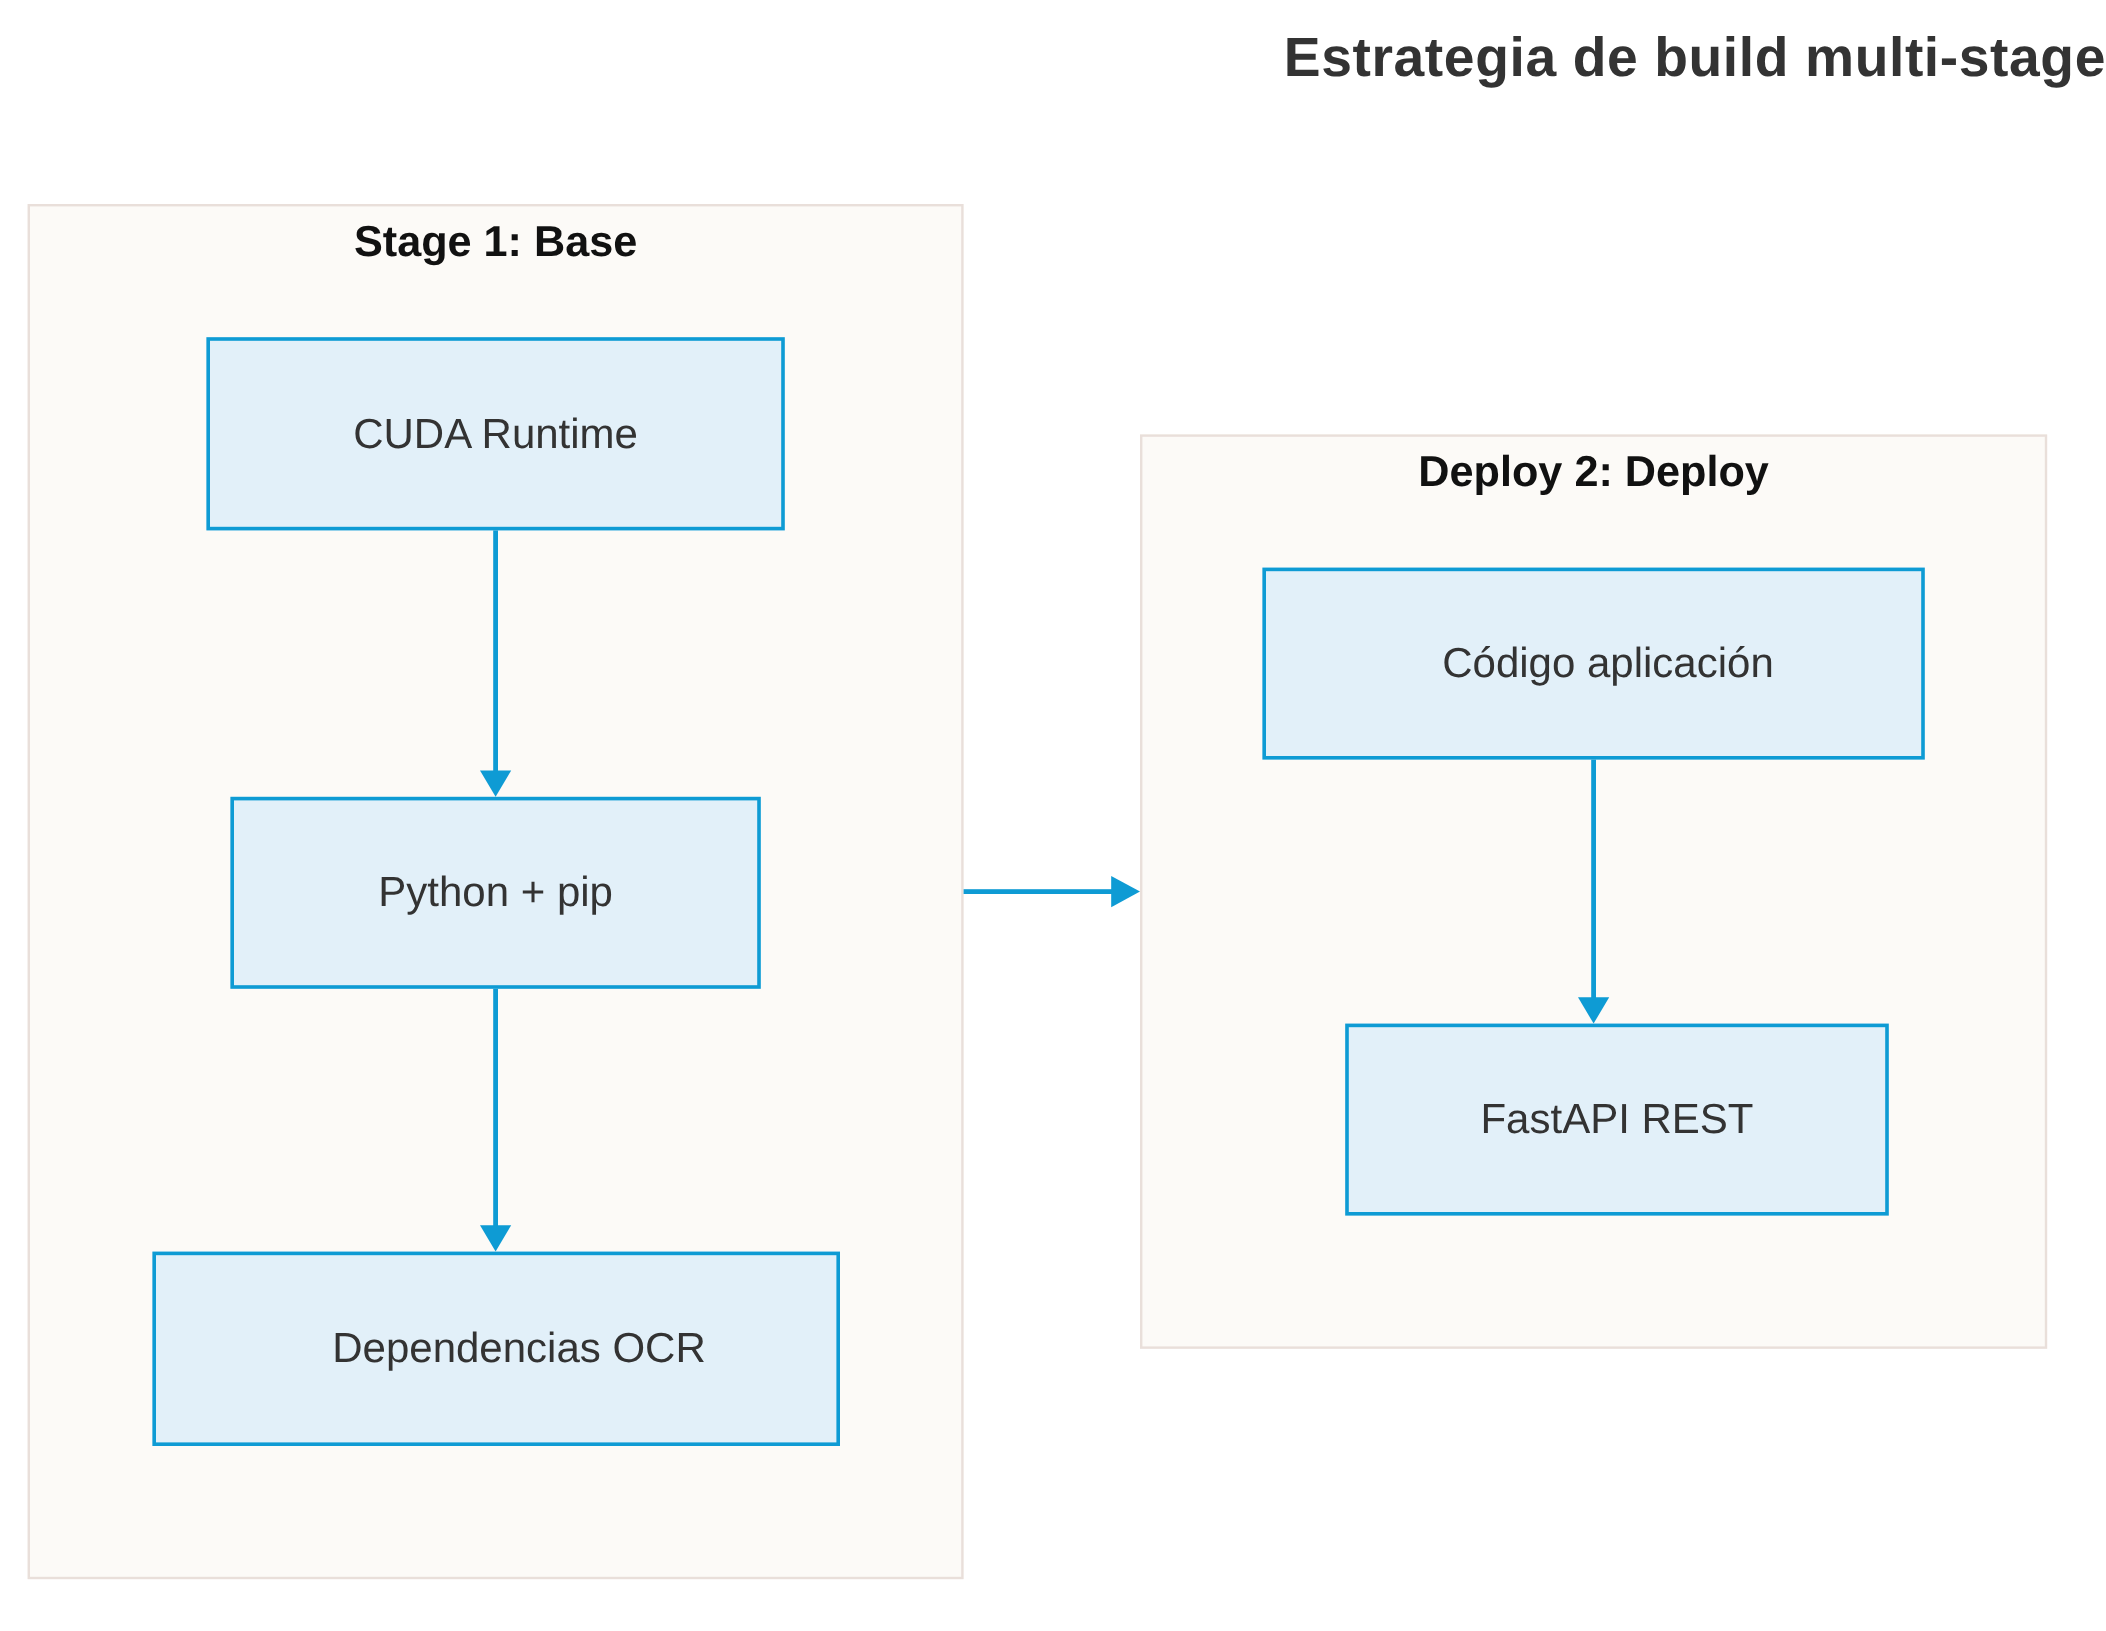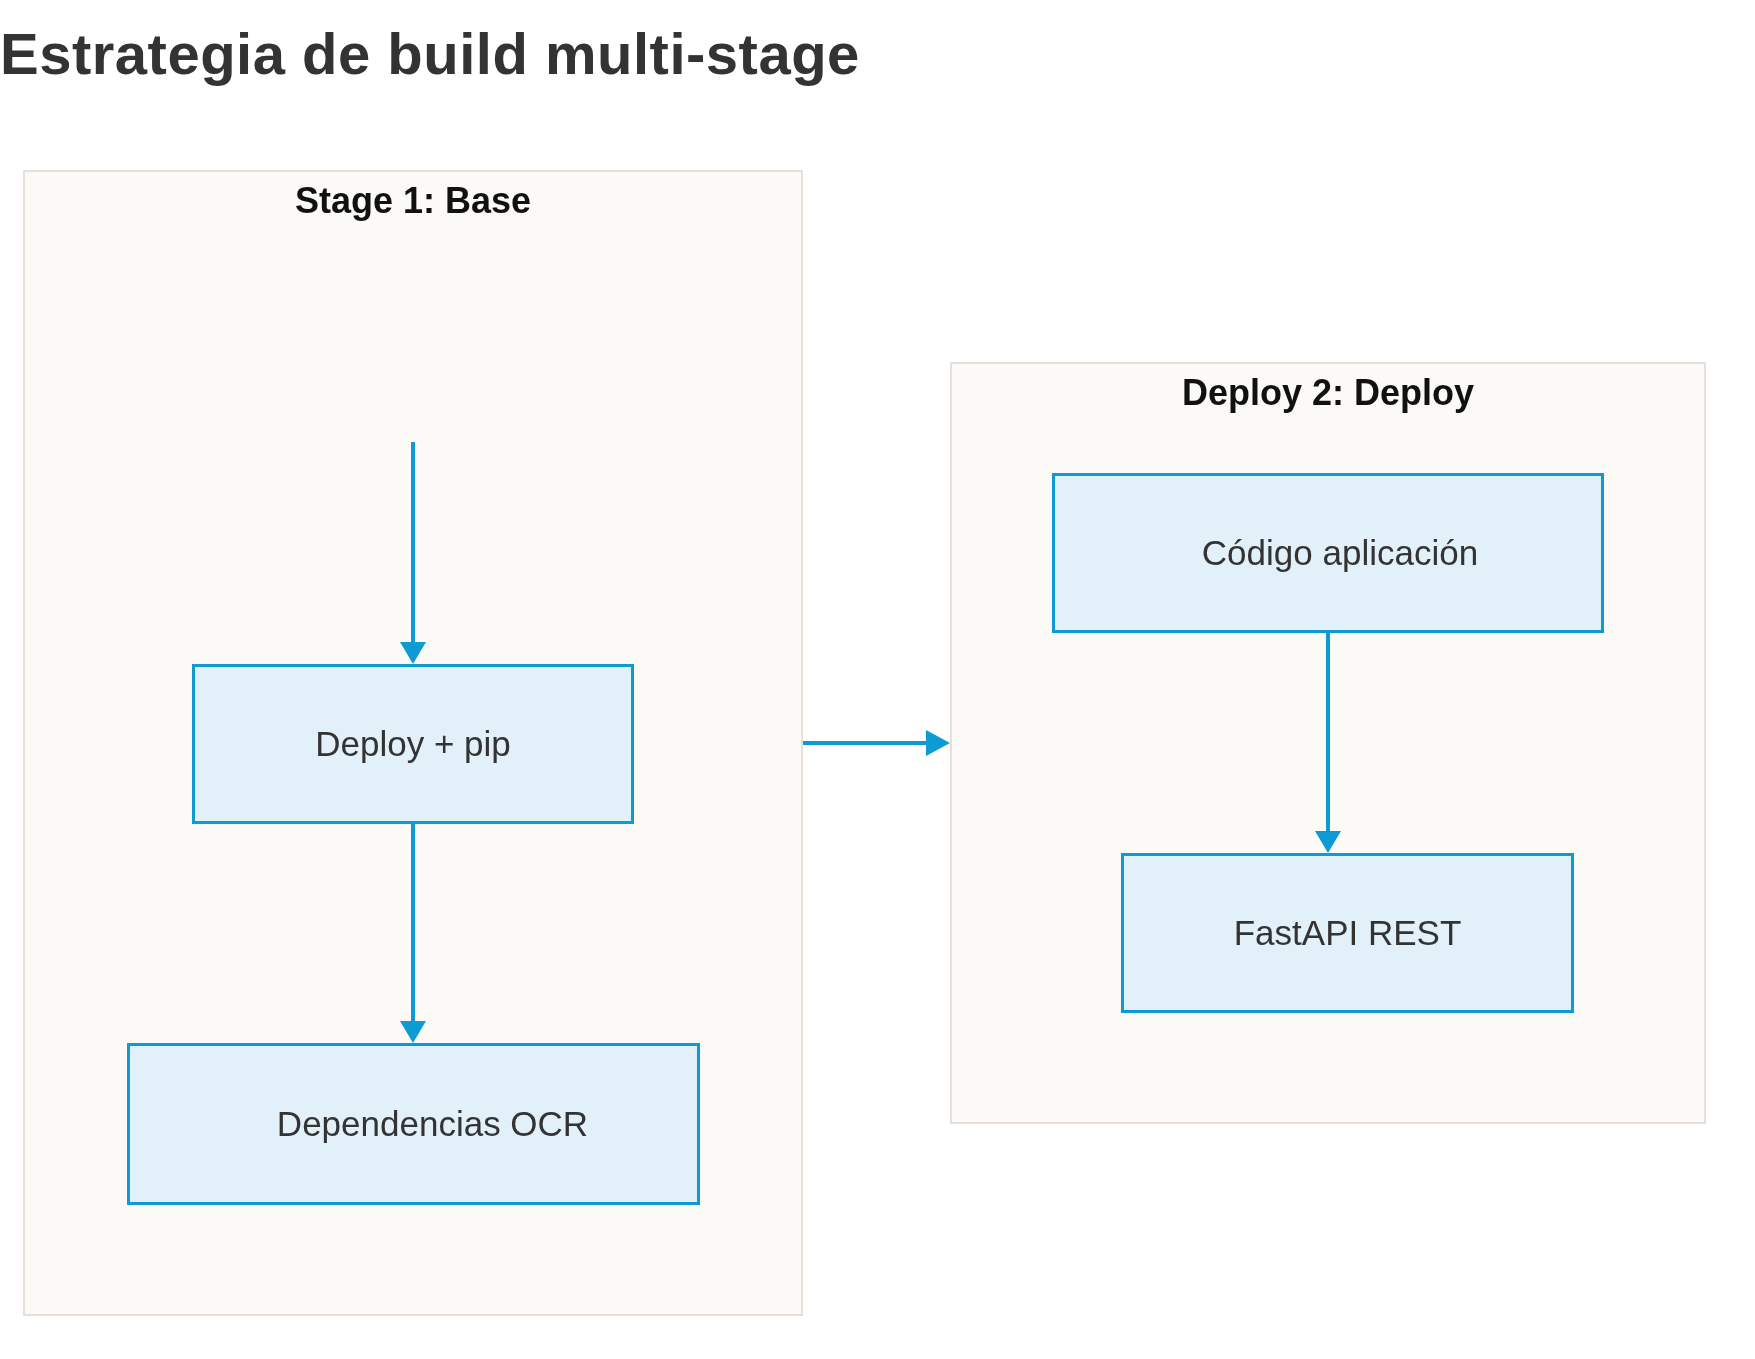--- a/index.html
+++ b/index.html
@@ -15,22 +15,22 @@
   html,body{margin:0;padding:0;background:var(--page-bg);}
   .canvas{
     position:relative;
     width:1755px;height:1359px;
     background:var(--page-bg);
     font-family:"Liberation Sans", sans-serif;
     overflow:hidden;
   }
   .diagram-title{
     position:absolute;left:0;top:20px;width:1755px;
-    text-align:left;
-    font-size:58px;font-weight:bold;color:var(--text);
+    text-align:right;
+    font-size:46px;font-weight:bold;color:var(--text);
     letter-spacing:0.5px;
   }
   .cluster{
     position:absolute;
     background:var(--container-fill);
     border:2px solid var(--container-border);
     box-sizing:border-box;
   }
   .cluster-label{
     position:absolute;left:0;top:8px;width:100%;
@@ -89,22 +89,23 @@
   <div class="diagram-title">Estrategia de build multi-stage</div>
 
   <div class="cluster" id="stage1">
     <div class="cluster-label">Stage 1: Base</div>
   </div>
 
   <div class="cluster" id="stage2">
     <div class="cluster-label">Deploy 2: Deploy</div>
   </div>
 
+  <div class="node" id="node-cuda">CUDA Runtime</div>
 
-  <div class="node" id="node-python">Deploy + pip</div>
+  <div class="node" id="node-python">Python + pip</div>
 
   <div class="node" id="node-deps">Dependencias OCR</div>
 
   <div class="node" id="node-codigo">Código aplicación</div>
 
   <div class="node" id="node-fastapi">FastAPI REST</div>
 
   <div>
     <div class="edge-line-v" id="edge1-line"></div>
     <div class="edge-head-down" id="edge1-head"></div>

